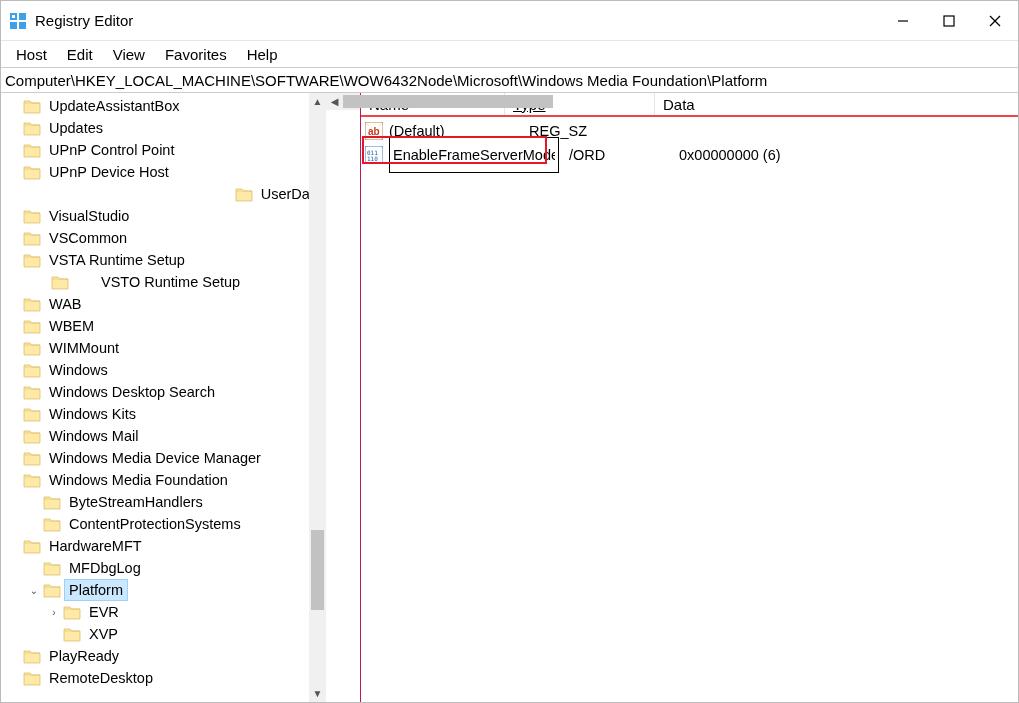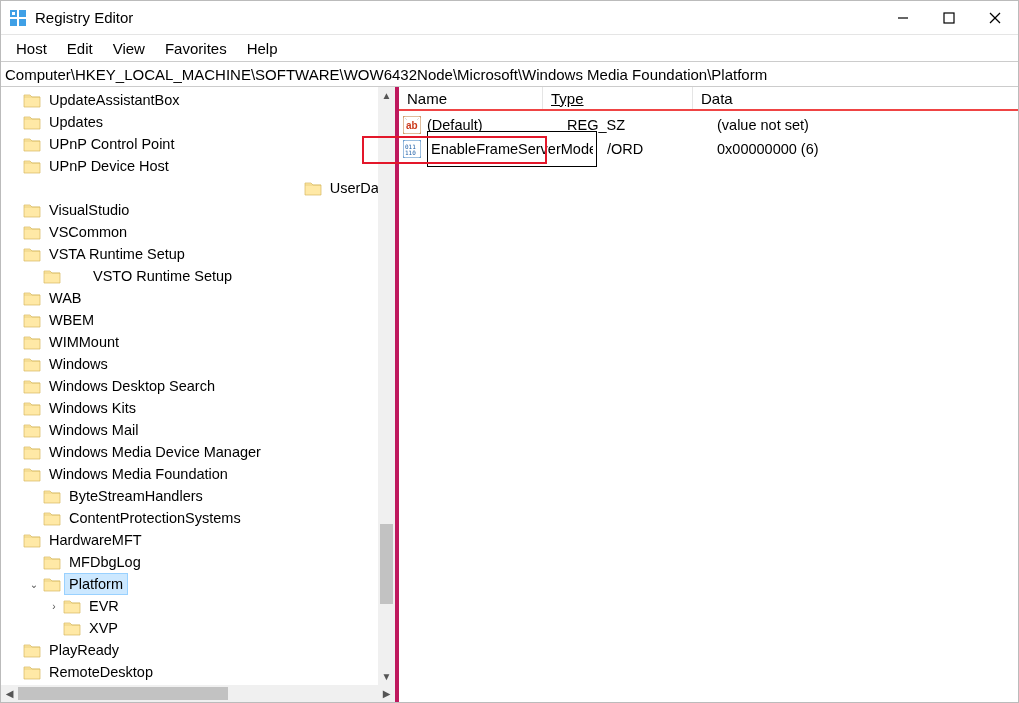--- a/index.html
+++ b/index.html
@@ -12,21 +12,21 @@
     background: #fff;
   }
   .window {
     width: 1019px; height: 703px;
     border: 1px solid #bbb;
     display: flex; flex-direction: column;
     background: #fff;
   }
   
   .titlebar {
-    height: 34px;
+    height: 40px;
     display: flex; align-items: center;
     padding-left: 8px;
     border-bottom: 1px solid #e5e5e5;
   }
   .titlebar .app-icon {
     width: 18px; height: 18px;
     margin-right: 8px;
     display: inline-flex;
   }
   .titlebar .title {
@@ -58,23 +58,23 @@
     display: flex; align-items: center;
     padding: 0 4px;
     font-size: 15px;
     background: #fff;
   }
   
   .main {
     flex: 1; display: flex; min-height: 0;
   }
   .tree-pane {
-    width: 398px;
-    border-right: 4px solid #be185d;
-    display: flex; flex-direction: column;
+    width: 360px;
+    border-right: 1px solid #be185d;
+    display: flex; flex-direction: row;
     min-height: 0;
   }
   .tree-scroll {
     flex: 1; overflow: hidden;
     position: relative;
   }
   .tree {
     padding-top: 2px;
   }
   .tree-row {
@@ -304,21 +304,21 @@
             </div>
             <div class="tree-row" style="padding-left: 6px;">
               <span class="expander"></span>
               <span class="folder-icon">
                 <svg width="18" height="16" viewBox="0 0 18 16">
                   <use href="#folder-svg"></use>
                 </svg>
               </span>
               <span class="label-box">VSTA Runtime Setup</span>
             </div>
-            <div class="tree-row" style="padding-left: 2px; gap: 24px;">
+            <div class="tree-row" style="padding-left: 10px; gap: 24px;">
               <span class="expander"></span>
               <span class="folder-icon">
                 <svg width="18" height="16" viewBox="0 0 18 16">
                   <use href="#folder-svg"></use>
                 </svg>
               </span>
               <span class="label-box">VSTO Runtime Setup</span>
             </div>
             <div class="tree-row" style="padding-left: 6px;">
               <span class="expander"></span>
@@ -510,21 +510,20 @@
           <div class="list-row">
             <span class="val-icon">
               <svg width="18" height="18" viewBox="0 0 18 18">
                 <use href="#ab-icon"></use>
               </svg>
             </span>
             <span class="cell cell-name">
               <span>(Default)</span>
             </span>
             <span class="cell cell-type">REG_SZ</span>
-            <span class="cell cell-data">(value not set)</span>
           </div>
           <div class="list-row">
             <span class="val-icon">
               <svg width="18" height="18" viewBox="0 0 18 18">
                 <use href="#bin-icon"></use>
               </svg>
             </span>
             <span class="cell cell-name">
               <input class="edit-input" value="EnableFrameServerMode" style="">
             </span>

